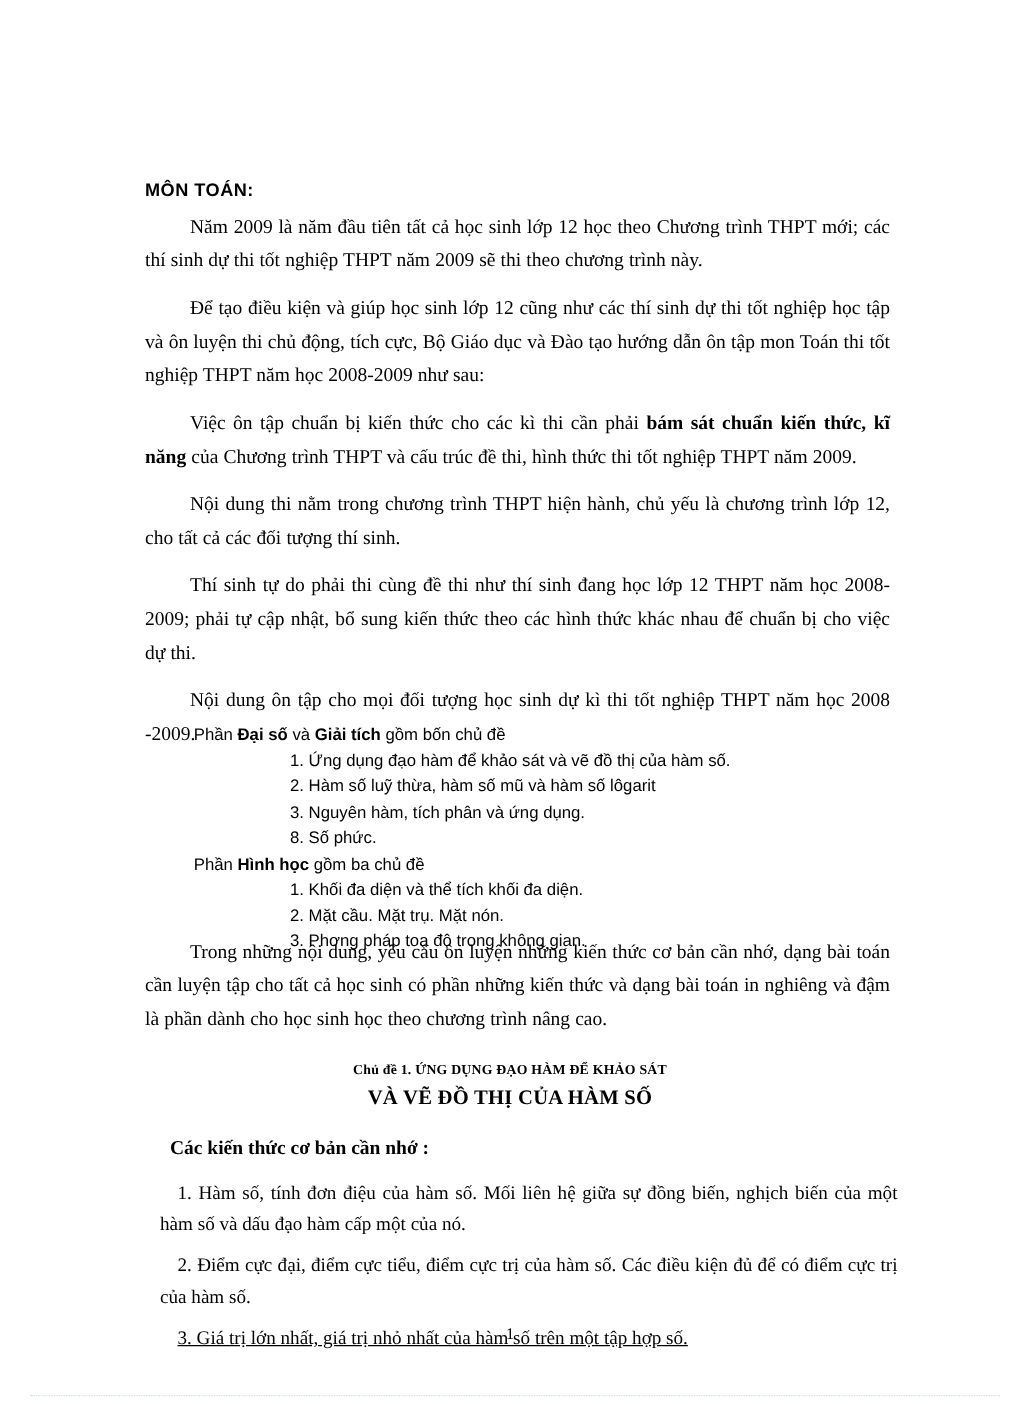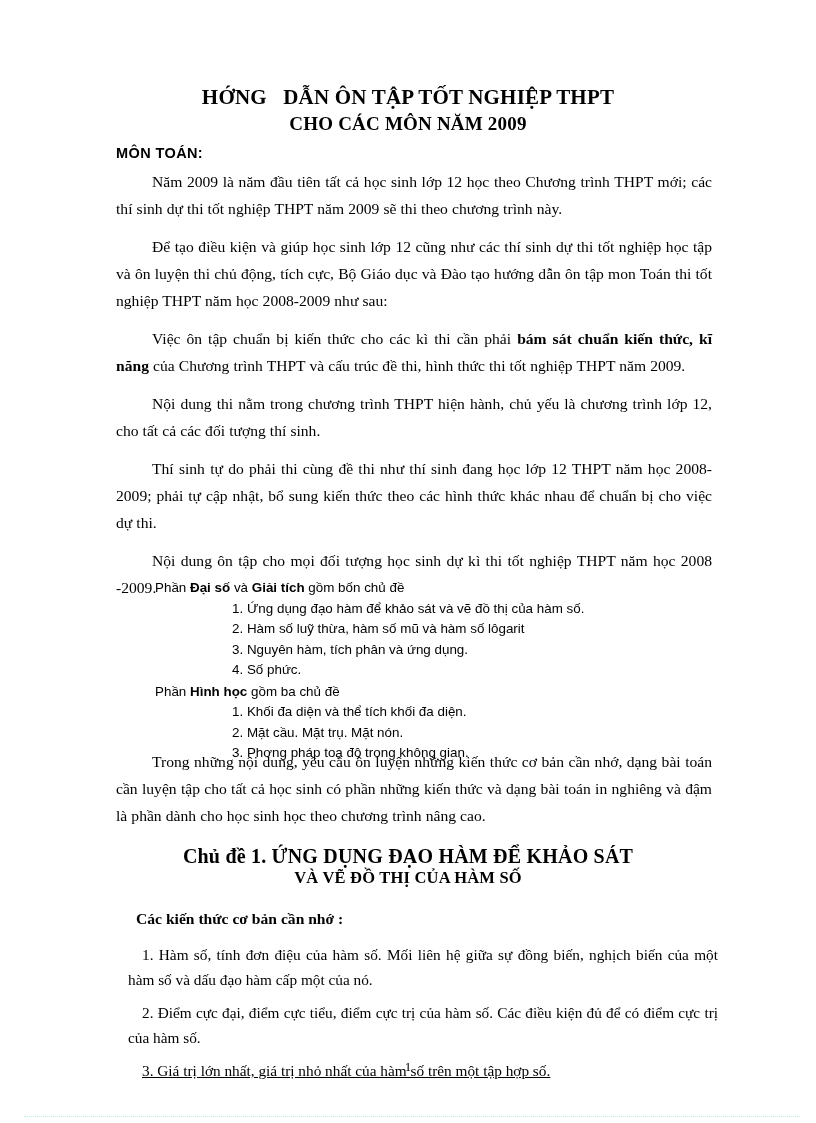--- a/index.html
+++ b/index.html
@@ -112,21 +112,21 @@
   .chapter-head {
     position: absolute;
     left: 0;
     right: 0;
     top: 846px;
     text-align: center;
     font-family: "Liberation Serif", "DejaVu Serif", serif;
     font-weight: bold;
   }
   .chapter-line-1 {
-    font-size: 20px;
+    font-size: 11px;
     line-height: 21px;
     letter-spacing: 0.2px;
   }
   .chapter-line-2 {
     font-size: 16.5px;
     line-height: 21px;
     letter-spacing: 0.2px;
   }
 
   
@@ -173,45 +173,41 @@
     top: 1116px;
     height: 1px;
     border-top: 1px dotted #b9f0d8;
   }
 </style>
 </head>
 <body>
 
 <div class="page">
 
-  <div class="title-block">
-    <div class="title-line-1">HỚNG   DẪN ÔN TẬP TỐT NGHIỆP THPT</div>
-    <div class="title-line-2">CHO CÁC MÔN NĂM 2009</div>
-  </div>
 
   <div class="subject-label">MÔN TOÁN:</div>
 
   <div class="body-col">
     <p class="para">Năm 2009 là năm đầu tiên tất cả học sinh lớp 12 học theo Chương trình THPT mới; các thí sinh dự thi tốt nghiệp THPT  năm 2009 sẽ thi theo chương trình này.</p>
     <p class="para">Để tạo điều kiện và giúp học sinh lớp 12 cũng như các thí sinh dự thi tốt nghiệp học tập và ôn luyện thi chủ động, tích cực, Bộ Giáo dục và Đào tạo hướng dẫn ôn tập mon Toán thi tốt nghiệp THPT năm học 2008-2009 như sau:</p>
     <p class="para"><span>Việc ôn tập chuẩn bị kiến thức cho các kì thi cần phải </span><b>bám sát chuẩn kiến thức, kĩ năng</b><span> của Chương trình THPT và cấu trúc đề thi, hình thức thi tốt nghiệp THPT năm 2009.</span></p>
     <p class="para">Nội dung thi nằm trong chương trình THPT hiện hành, chủ yếu là chương trình lớp 12, cho tất cả các đối tượng thí sinh.</p>
     <p class="para">Thí sinh tự do phải thi cùng đề thi như thí sinh đang học lớp 12 THPT năm học 2008-2009; phải tự cập nhật, bổ sung kiến thức theo các hình thức khác nhau để chuẩn bị cho việc dự thi.</p>
     <p class="para">Nội dung ôn tập cho mọi đối tượng học sinh dự kì thi tốt nghiệp THPT năm học 2008 -2009.</p>
   </div>
 
   <div class="outline">
 
     <p class="outline-head"><span>Phần </span><b>Đại số</b><span> và </span><b>Giải tích</b><span> gồm bốn chủ đề</span></p>
 
     <ul class="outline-list">
       <li>1. Ứng dụng đạo hàm để khảo sát và vẽ đồ thị của hàm số.</li>
       <li>2. Hàm số luỹ thừa, hàm số mũ và hàm số lôgarit</li>
       <li>3. Nguyên hàm, tích phân và ứng dụng.</li>
-      <li>4. Số phức.</li>
+      <li>8. Số phức.</li>
     </ul>
 
     <p class="outline-head outline-group-2"><span>Phần </span><b>Hình học</b><span> gồm ba chủ đề</span></p>
 
     <ul class="outline-list">
       <li>1. Khối đa diện và thể tích khối đa diện.</li>
       <li>2.  Mặt cầu. Mặt trụ. Mặt nón.</li>
       <li>3. Phơng   pháp toạ độ trong không gian.</li>
     </ul>
 

